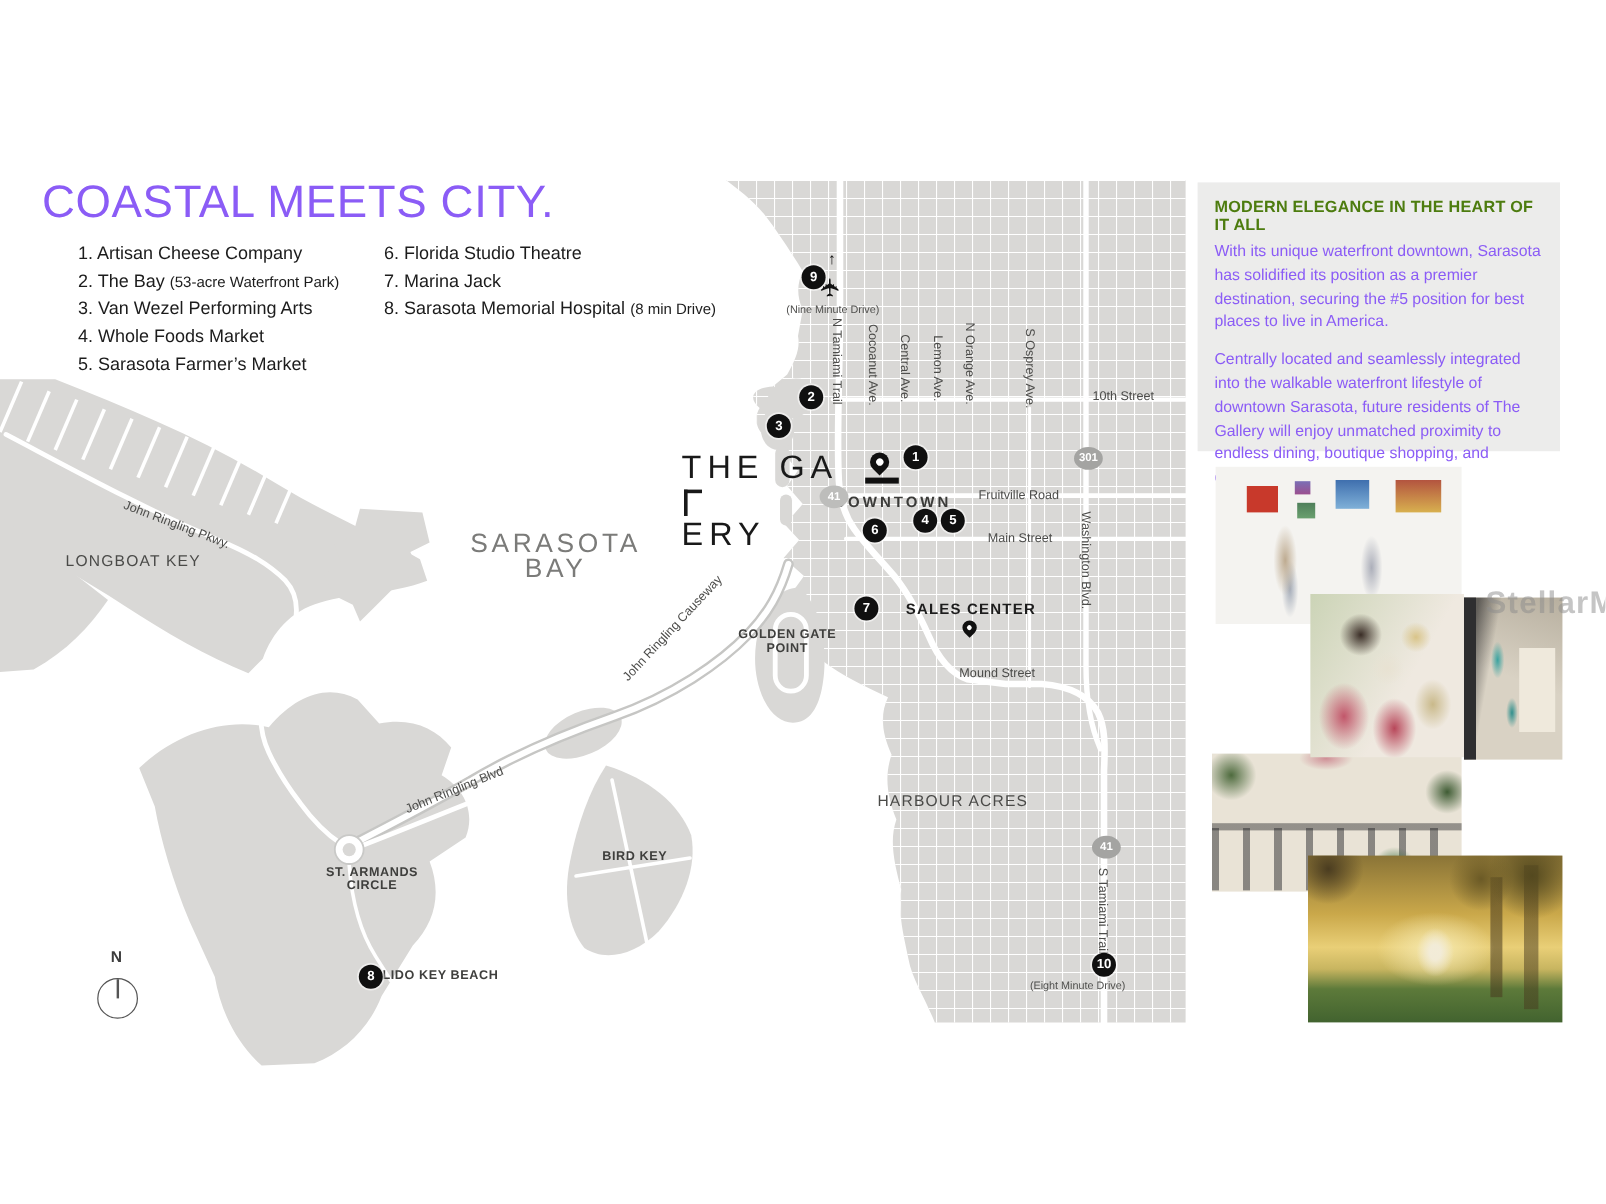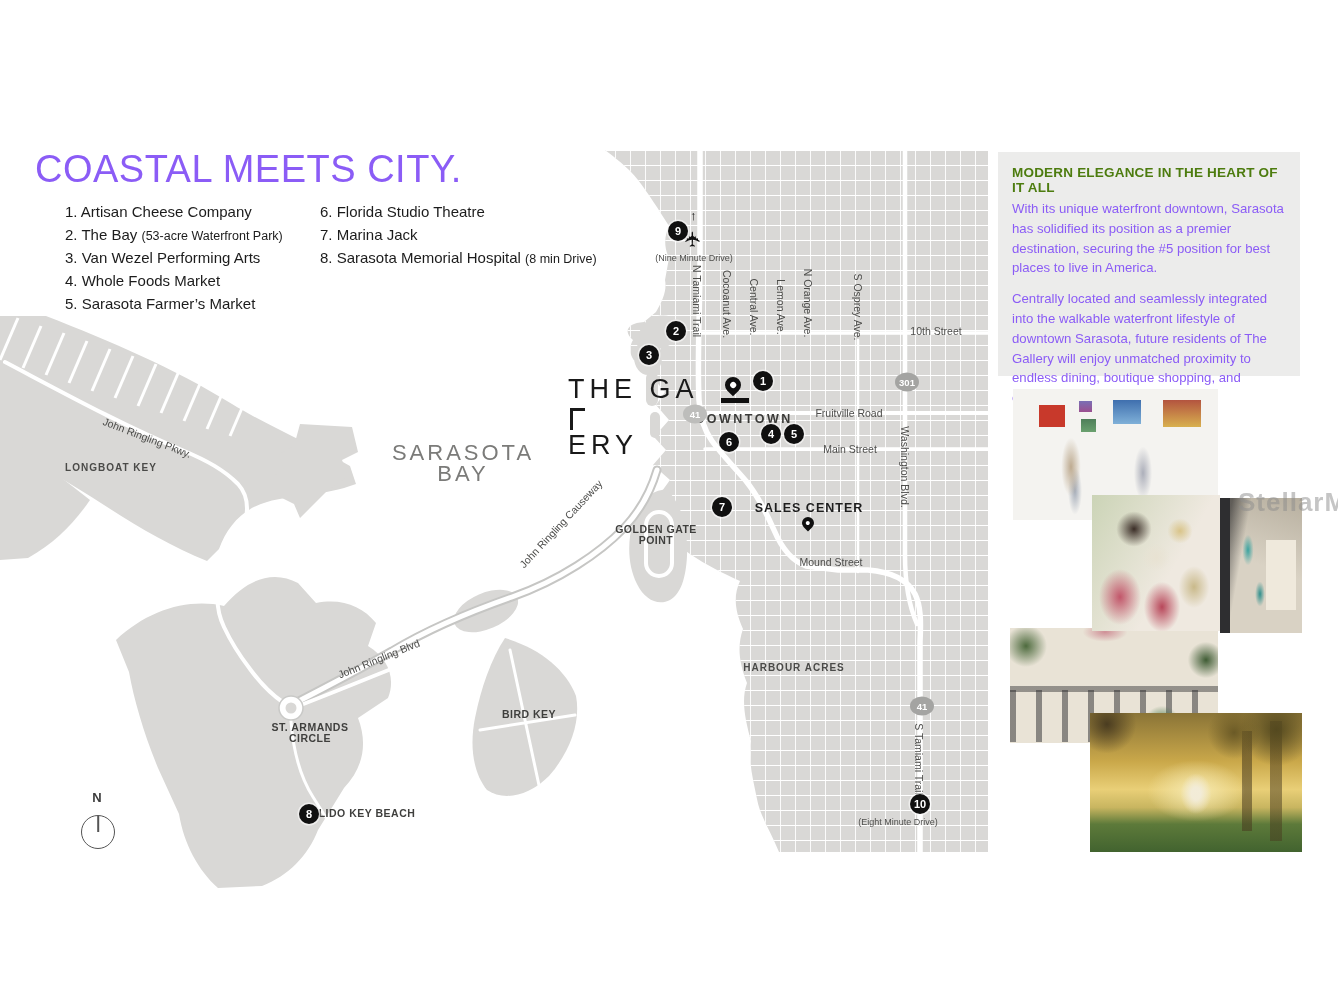--- a/index.html
+++ b/index.html
@@ -10,21 +10,21 @@
               color:#8b5cf6;letter-spacing:.5px;white-space:nowrap;}
   .legend-col{position:absolute;top:203px;}
   .legend-col.c1{left:65px;} .legend-col.c2{left:320px;}
   .lg-item{height:23px;font-size:15px;color:#1c1c1c;white-space:nowrap;}
   .lg-item .note{font-size:12.5px;}
   
   #mapsvg{position:absolute;left:0;top:0;width:1338px;height:1003px;}
   
   .mlabel{position:absolute;transform:translate(-50%,-50%);color:#4c4c4a;white-space:nowrap;
           font-size:10.5px;line-height:11px;text-align:center;}
-  .mlabel.area{font-weight:700;letter-spacing:1px;color:#4a4a48;font-size:10px;}
+  .mlabel.area{font-weight:400;letter-spacing:1px;color:#4a4a48;font-size:13px;}
   .mlabel.place{font-weight:700;letter-spacing:.5px;color:#3f3f3d;font-size:10.5px;}
   .mlabel.sm{font-size:9px;color:#4f4f4d;}
   .mlabel.vert{writing-mode:vertical-rl;line-height:10px;}
   .mlabel.bay{font-size:22px;letter-spacing:3px;color:#7b7b79;line-height:21px;}
   .mlabel.downtown{font-size:12.5px;font-weight:700;letter-spacing:2.5px;color:#3b3b39;}
   .mlabel.sales{font-size:12.5px;font-weight:700;letter-spacing:1px;color:#1d1d1d;}
   
   .shield{position:absolute;width:24px;height:19px;border-radius:50%;background:#a4a4a2;
           color:#fff;font-size:9.5px;font-weight:700;display:flex;align-items:center;
           justify-content:center;transform:translate(-50%,-50%);}

